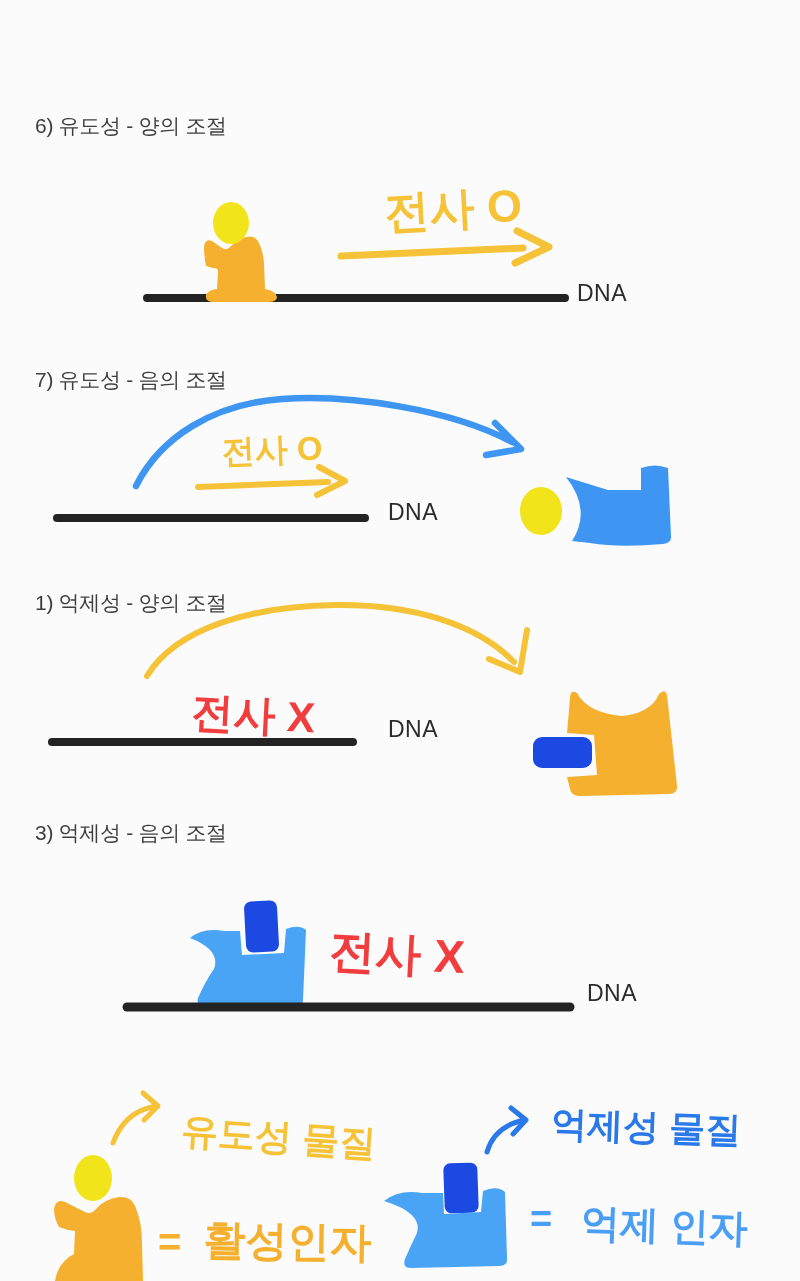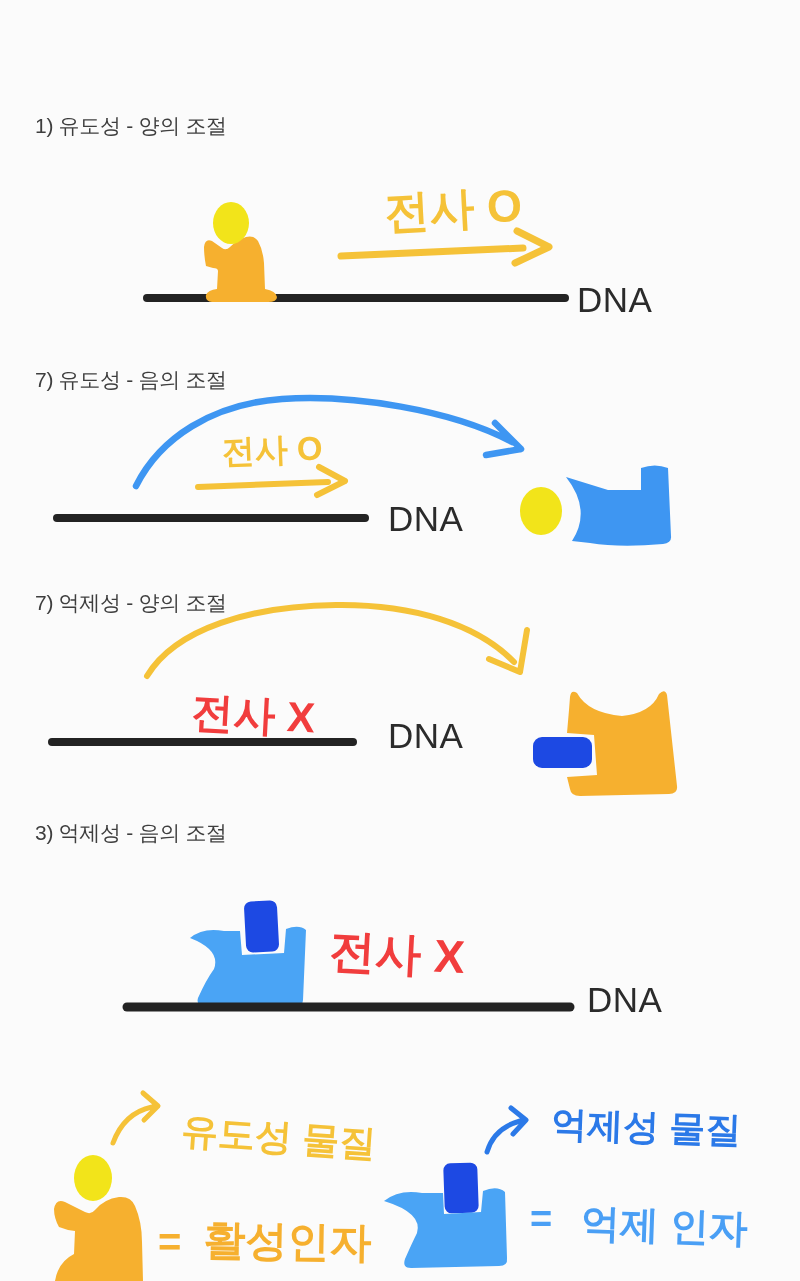--- a/index.html
+++ b/index.html
@@ -9,21 +9,21 @@
     --blue-text:#2b79e8; --blue-soft:#4a9ff5; --red:#f13d3d;
   }
   html,body{margin:0;padding:0;}
   body{
     width:800px;height:1281px;position:relative;overflow:hidden;
     background:var(--background);
     font-family:"Liberation Sans", sans-serif;
   }
   .abs{position:absolute;white-space:nowrap;}
   .heading{font-size:21px;color:var(--ink);letter-spacing:-0.3px;}
-  .dna-label{font-size:35px;color:var(--dna-ink);letter-spacing:0.5px;}
+  .dna-label{font-size:23px;color:var(--dna-ink);letter-spacing:0.5px;}
   .hand{font-weight:bold;transform-origin:left top;}
   svg.draw{position:absolute;left:0;top:0;}
   .dna-line{stroke:var(--line);stroke-width:8;stroke-linecap:round;}
   .gold-stroke{stroke:var(--gold);fill:none;stroke-linecap:round;stroke-linejoin:round;}
   .blue-stroke{stroke:var(--blue);fill:none;stroke-linecap:round;stroke-linejoin:round;}
   .bluetext-stroke{stroke:var(--blue-text);fill:none;stroke-linecap:round;stroke-linejoin:round;}
   .fill-yellow{fill:var(--yellow);}
   .fill-amber{fill:var(--amber);}
   .fill-blue{fill:var(--blue);}
   .fill-blue-light{fill:var(--blue-light);}
@@ -70,29 +70,29 @@
            L75,1231 Q66,1230 59,1227 Q54,1218 54,1209 Z"></path>
   <ellipse class="fill-yellow" cx="93" cy="1178" rx="19" ry="23"></ellipse>
 
   <path class="bluetext-stroke" stroke-width="5" d="M487,1152 Q494,1128 520,1121 M526,1120 L511,1108 M526,1120 L513,1134"></path>
   <rect class="fill-blue-dark" x="444" y="1163" width="34" height="50" rx="7" transform="rotate(-2 461 1188)"></rect>
   <path class="fill-blue-light" d="M384,1201 Q399,1189 422,1193 L443,1193 L444,1214 L481,1212 L483,1191
            Q497,1185 505,1192 L507,1258 Q508,1266 499,1266 L411,1268 Q402,1268 405,1259
            Q412,1243 417,1233 Q423,1213 384,1201 Z"></path>
 </svg>
 
-<div class="abs heading" style="left:35px;top:112px">1) 유도성 - 양의 조절</div>
+<div class="abs heading" style="left:35px;top:112px">6) 유도성 - 양의 조절</div>
 <div class="abs hand" style="left:383px;top:183px;font-size:45px;color:var(--gold);transform:rotate(-3deg)">전사 O</div>
 <div class="abs dna-label" style="left:577px;top:280px">DNA</div>
 
 <div class="abs heading" style="left:35px;top:366px">7) 유도성 - 음의 조절</div>
 <div class="abs hand" style="left:221px;top:430px;font-size:33px;color:var(--gold);transform:rotate(-2deg)">전사 O</div>
 <div class="abs dna-label" style="left:388px;top:499px">DNA</div>
 
-<div class="abs heading" style="left:35px;top:589px">7) 억제성 - 양의 조절</div>
+<div class="abs heading" style="left:35px;top:589px">1) 억제성 - 양의 조절</div>
 <div class="abs hand" style="left:193px;top:684px;font-size:42px;color:var(--red);transform:rotate(3deg)">전사 X</div>
 <div class="abs dna-label" style="left:388px;top:716px">DNA</div>
 
 <div class="abs heading" style="left:35px;top:819px">3) 억제성 - 음의 조절</div>
 <div class="abs hand" style="left:331px;top:920px;font-size:46px;color:var(--red);transform:rotate(3deg)">전사 X</div>
 <div class="abs dna-label" style="left:587px;top:980px">DNA</div>
 
 <div class="abs hand" style="left:183px;top:1106px;font-size:37px;color:var(--gold);transform:rotate(4deg)">유도성 물질</div>
 <div class="abs hand" style="left:158px;top:1220px;font-size:40px;color:var(--amber)">=</div>
 <div class="abs hand" style="left:204px;top:1212px;font-size:42px;color:var(--amber);transform:rotate(1deg)">활성인자</div>

